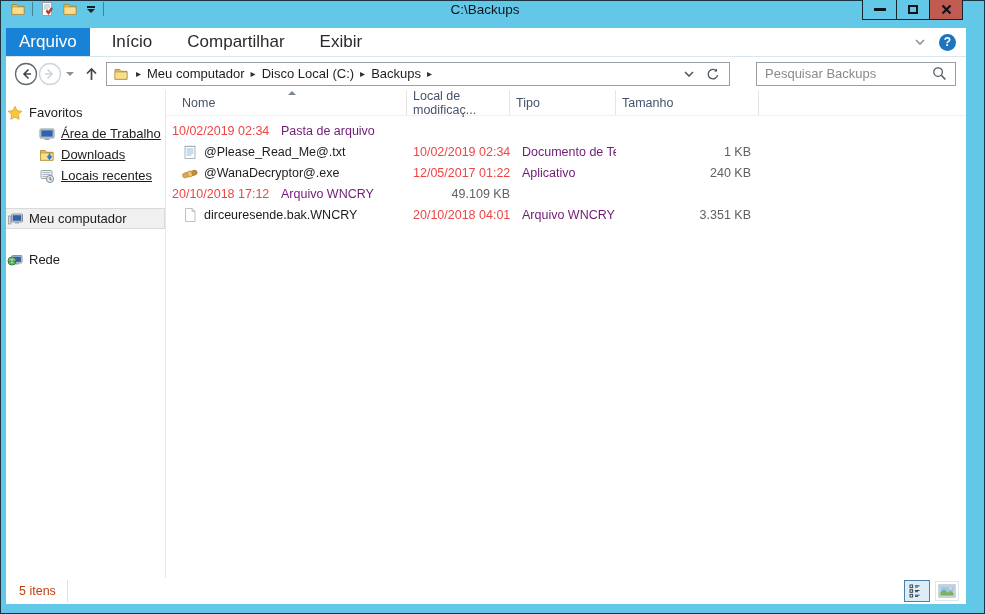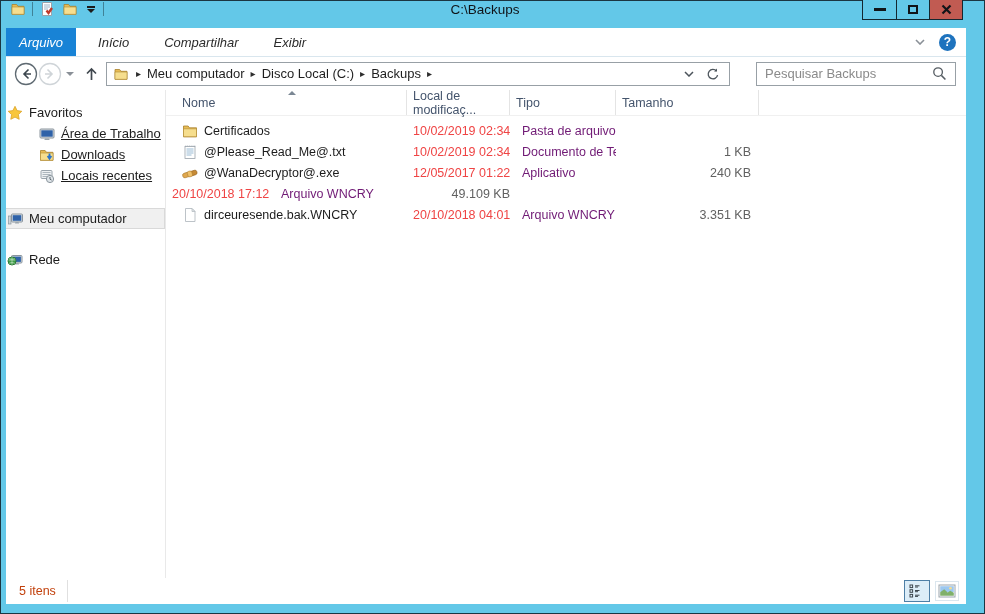--- a/index.html
+++ b/index.html
@@ -27,21 +27,21 @@
   .cap-btn + .cap-btn{ border-left:1px solid #142730; }
   .cap-btn.close{ background:#C15B52; }
   .glyph-min{ width:12px; height:3px; background:#101418; }
   .glyph-max{ width:10px; height:9px; border:2px solid #101418; background:transparent; }
 
   
   .app-body{ position:absolute; top:28px; left:6px; right:19px; bottom:10px; background:#fff; display:flex; flex-direction:column; }
 
   
   .ribbon-row{ height:29px; display:flex; align-items:stretch; border-bottom:1px solid #d9e6ee; background:#fff; }
-  .tab{ display:flex; align-items:center; padding:0 13px; font-size:13px; color:#2b2b2b; cursor:default;font-style:italic; }
+  .tab{ display:flex; align-items:center; padding:0 13px; font-size:17px; color:#2b2b2b; cursor:default; }
   .tab.file{ background:#1883D6; color:#fff; margin-left:0; }
   .tab.plain{ margin-left:9px; }
   .ribbon-right{ margin-left:auto; display:flex; align-items:center; gap:14px; padding-right:10px; }
   .chev-down{ width:10px; height:6px; }
   .help-btn{ width:17px; height:17px; border-radius:50%; background:#1E73BE; color:#fff; font-size:12px; font-weight:bold; display:flex; align-items:center; justify-content:center; }
 
   
   .navbar{ height:33px; display:flex; align-items:center; padding:0 10px 0 8px; background:#fff; }
   .nav-circle{ width:24px; height:24px; border-radius:50%; display:flex; align-items:center; justify-content:center; }
   .nav-caret{ width:0;height:0; border-left:4px solid transparent; border-right:4px solid transparent; border-top:4px solid #8a9097; margin:0 4px 0 4px; }
@@ -290,29 +290,20 @@
             <span>Nome</span>
           </div>
           <div class="hcell c-date">Local de modificaç...</div>
           <div class="hcell c-type">Tipo</div>
           <div class="hcell c-size">Tamanho</div>
         </div>
 
         <div class="rows">
 
           <div class="frow">
-            <div class="fcell fc-name">
-              <span class="ico">
-                <svg width="16" height="16" viewBox="0 0 16 16">
-                    <path d="M1.5 3h4.6l1.4 1.8H14.5v9H1.5z" fill="#E8BC55" stroke="#A8812E" stroke-width=".8"></path>
-                    <path d="M1.5 5.8h13v7.9H1.5z" fill="#F6DE8E" stroke="#B08A33" stroke-width=".6"></path>
-                  </svg>
-              </span>
-              <span>Certificados</span>
-            </div>
             <div class="fcell fc-date">10/02/2019 02:34</div>
             <div class="fcell fc-type">Pasta de arquivos</div>
             <div class="fcell fc-size"></div>
           </div>
 
           <div class="frow">
             <div class="fcell fc-name">
               <span class="ico">
                 <svg width="16" height="16" viewBox="0 0 16 16">
                     <rect x="3" y="2.5" width="10" height="12" fill="#fff" stroke="#9aa2ab" stroke-width=".8"></rect>

